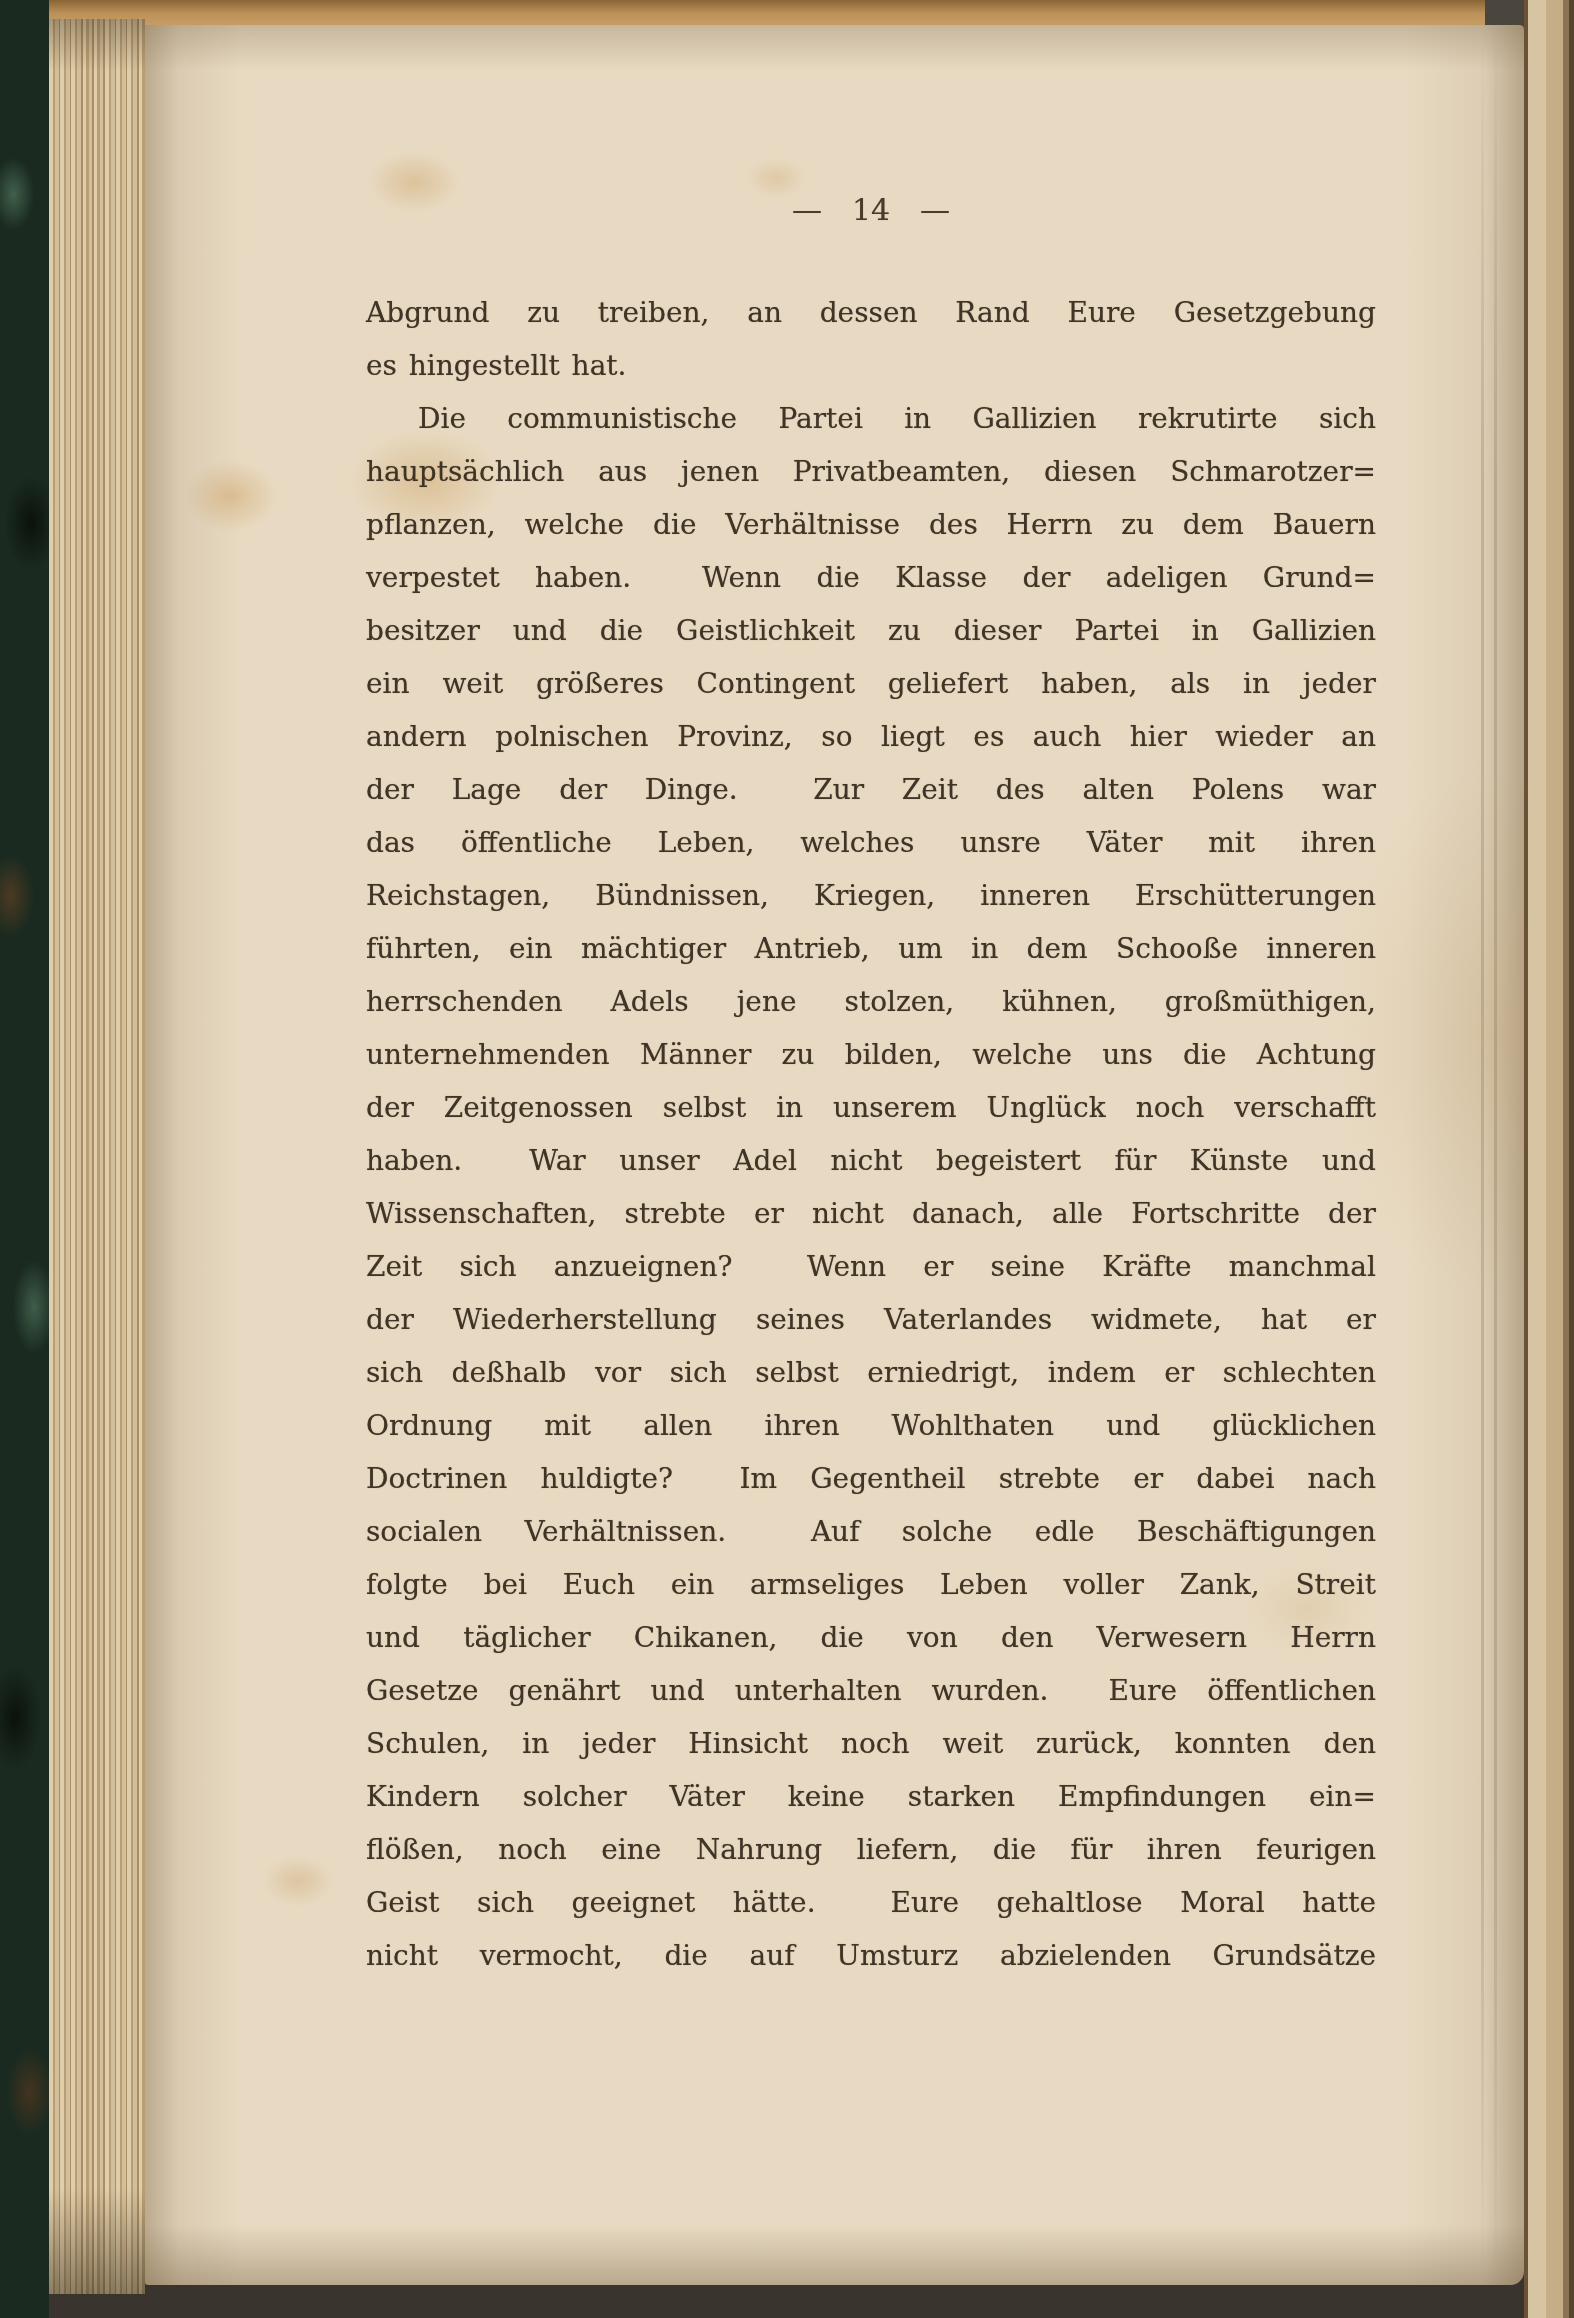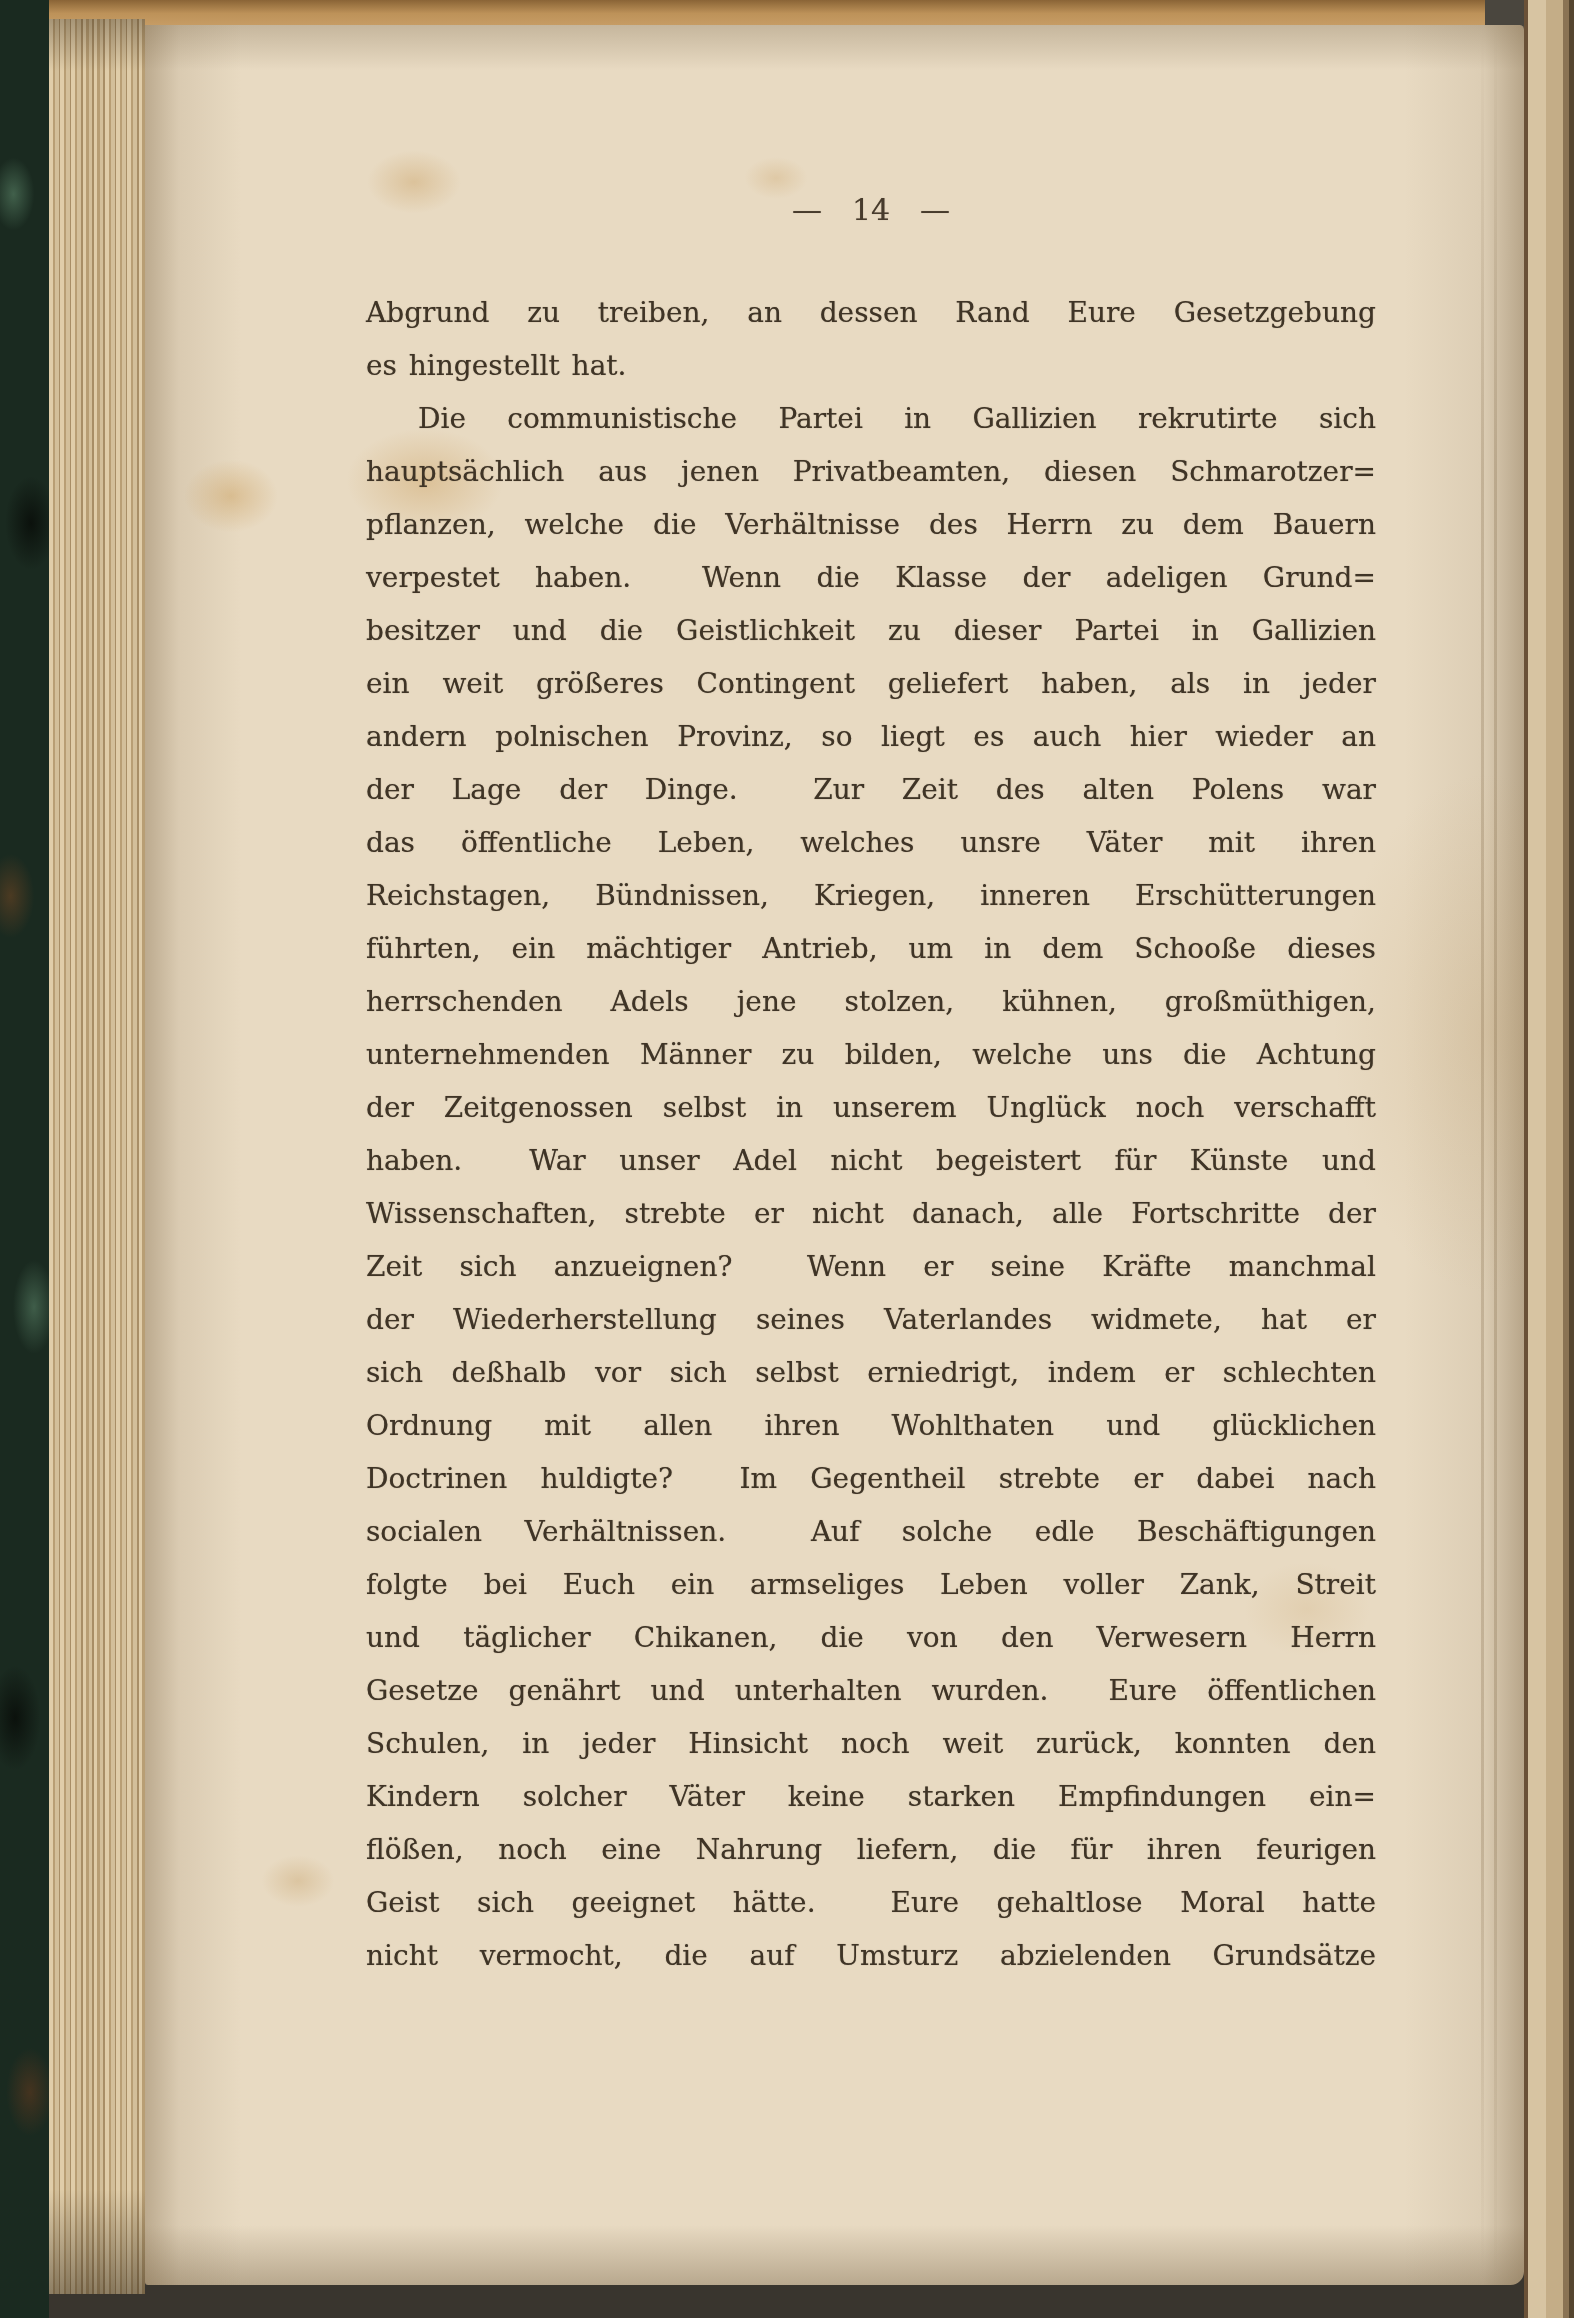--- a/index.html
+++ b/index.html
@@ -128,21 +128,21 @@
           <div class="line indent">Die communistische Partei in Gallizien rekrutirte sich</div>
           <div class="line">hauptsächlich aus jenen Privatbeamten, diesen Schmarotzer=</div>
           <div class="line">pflanzen, welche die Verhältnisse des Herrn zu dem Bauern</div>
           <div class="line">verpestet haben.&nbsp; Wenn die Klasse der adeligen Grund=</div>
           <div class="line">besitzer und die Geistlichkeit zu dieser Partei in Gallizien</div>
           <div class="line">ein weit größeres Contingent geliefert haben, als in jeder</div>
           <div class="line">andern polnischen Provinz, so liegt es auch hier wieder an</div>
           <div class="line">der Lage der Dinge.&nbsp; Zur Zeit des alten Polens war</div>
           <div class="line">das öffentliche Leben, welches unsre Väter mit ihren</div>
           <div class="line">Reichstagen, Bündnissen, Kriegen, inneren Erschütterungen</div>
-          <div class="line">führten, ein mächtiger Antrieb, um in dem Schooße dieses</div>
+          <div class="line">führten, ein mächtiger Antrieb, um in dem Schooße inneren</div>
           <div class="line">herrschenden Adels jene stolzen, kühnen, großmüthigen,</div>
           <div class="line">unternehmenden Männer zu bilden, welche uns die Achtung</div>
           <div class="line">der Zeitgenossen selbst in unserem Unglück noch verschafft</div>
           <div class="line">haben.&nbsp; War unser Adel nicht begeistert für Künste und</div>
           <div class="line">Wissenschaften, strebte er nicht danach, alle Fortschritte der</div>
           <div class="line">Zeit sich anzueignen?&nbsp; Wenn er seine Kräfte manchmal</div>
           <div class="line">der Wiederherstellung seines Vaterlandes widmete, hat er</div>
           <div class="line">sich deßhalb vor sich selbst erniedrigt, indem er schlechten</div>
           <div class="line">Ordnung mit allen ihren Wohlthaten und glücklichen</div>
           <div class="line">Doctrinen huldigte?&nbsp; Im Gegentheil strebte er dabei nach</div>

